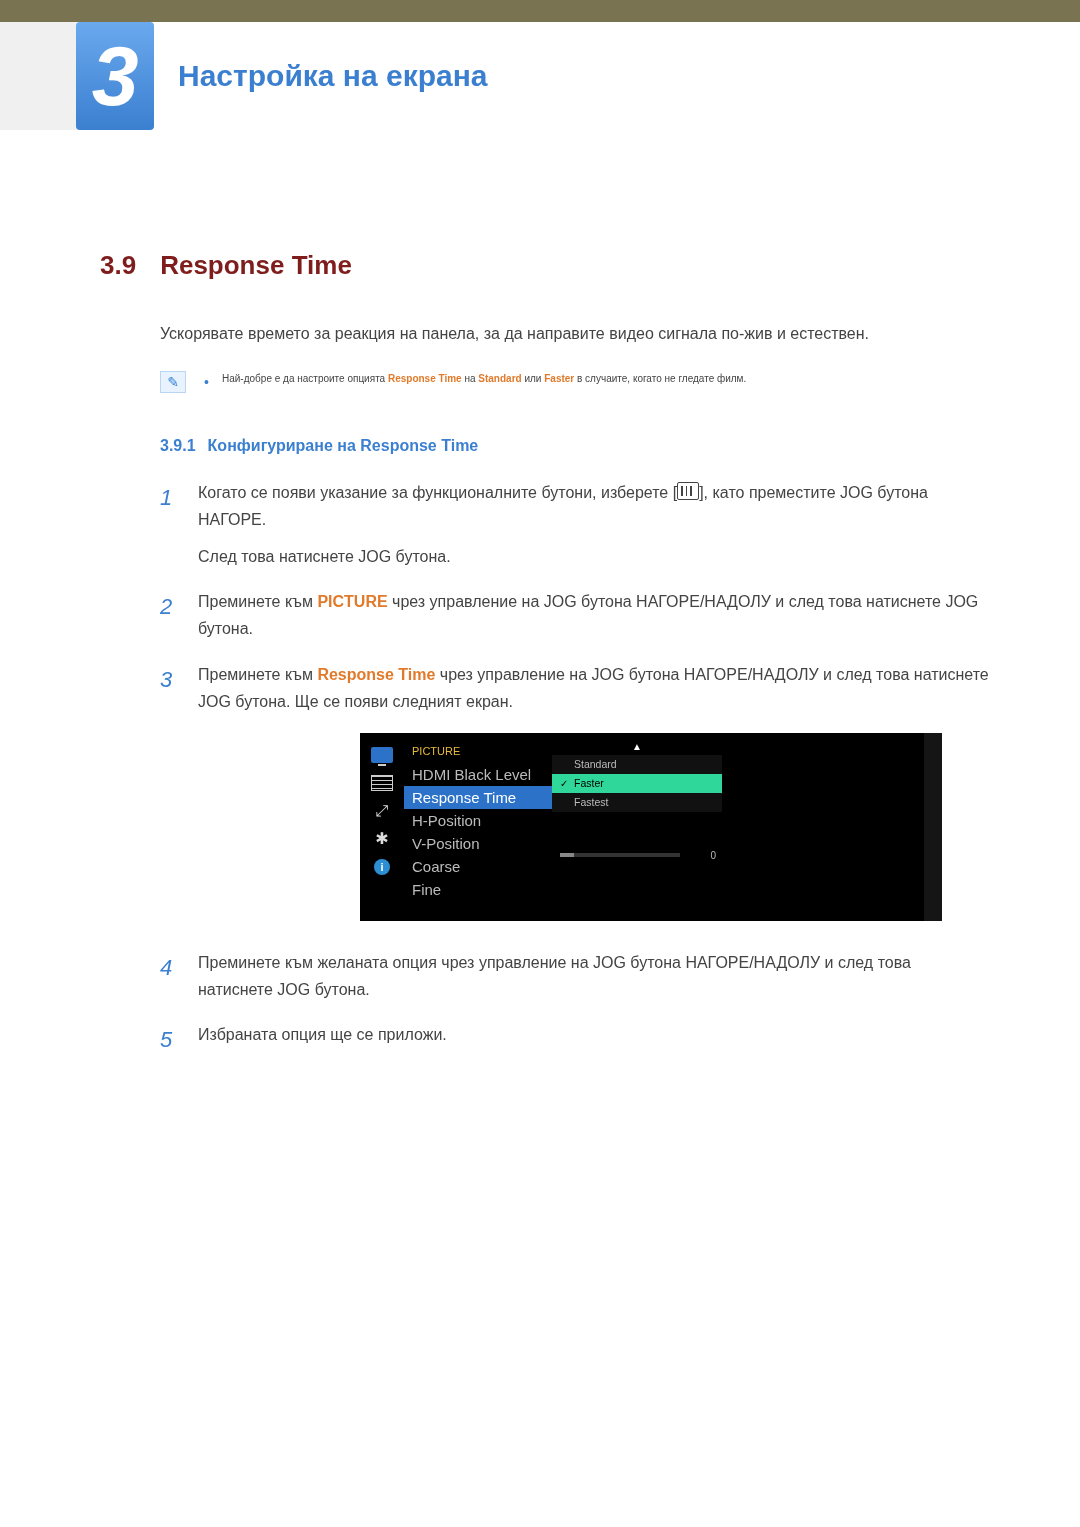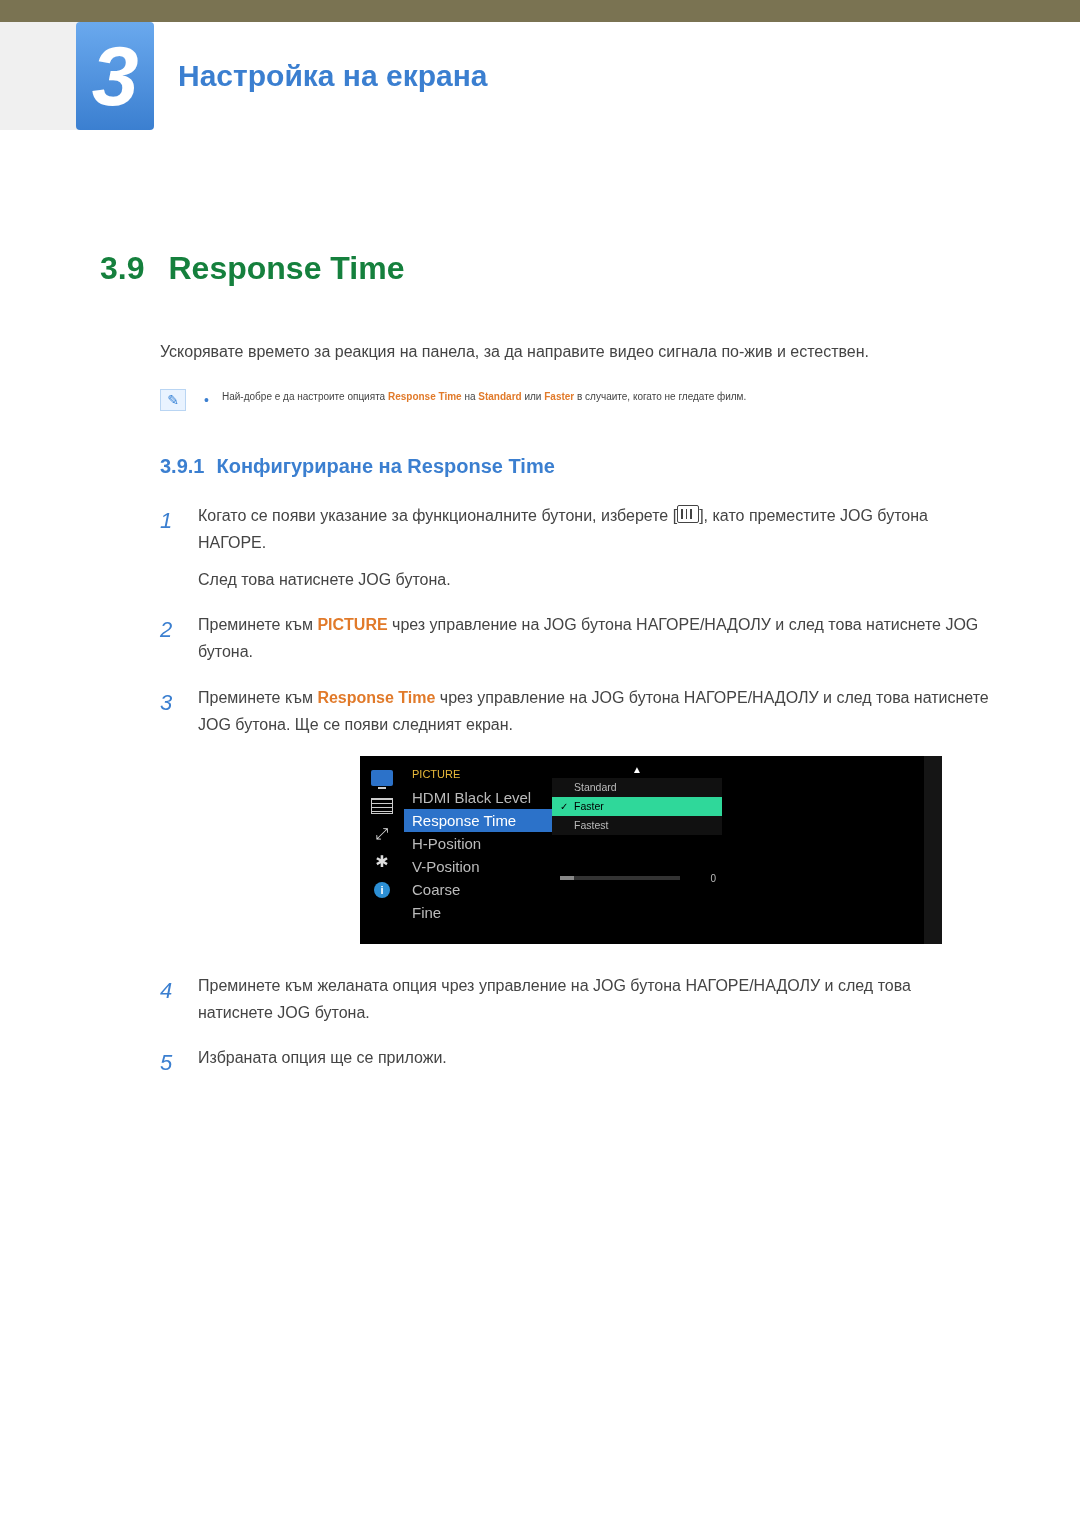--- a/index.html
+++ b/index.html
@@ -43,24 +43,24 @@
   .chapter-title {
     font-size: 30px;
     color: #3b7fd0;
     font-weight: bold;
     margin-left: 24px;
   }
   .content {
     padding: 40px 90px 0 100px;
   }
   .h2 {
-    color: #15803d;
-    font-size: 32px;
+    color: #7f1d1d;
+    font-size: 26px;
     font-weight: 600;
-    margin: 80px 0 52px 0;
+    margin: 80px 0 40px 0;
   }
   .h2 .num { margin-right: 24px; }
   .intro {
     font-size: 16px;
     line-height: 1.6;
     margin-bottom: 24px;
   }
   .note-row {
     display: flex;
     gap: 18px;
@@ -91,21 +91,21 @@
     content:"•";
     position:absolute;
     left:0;
     top:0;
     color:#3b7fd0;
     font-size:14px;
   }
   .orange { color: #e17a2a; font-weight: 600; }
   .h3 {
     color: #3b7fd0;
-    font-size: 20px;
+    font-size: 16px;
     font-weight: 600;
     margin: 10px 0 24px 60px;
   }
   .h3 .num { margin-right: 12px; }
   .steps { margin-left: 60px; }
   .step {
     display: flex;
     gap: 16px;
     font-size: 16px;
     line-height: 1.7;

